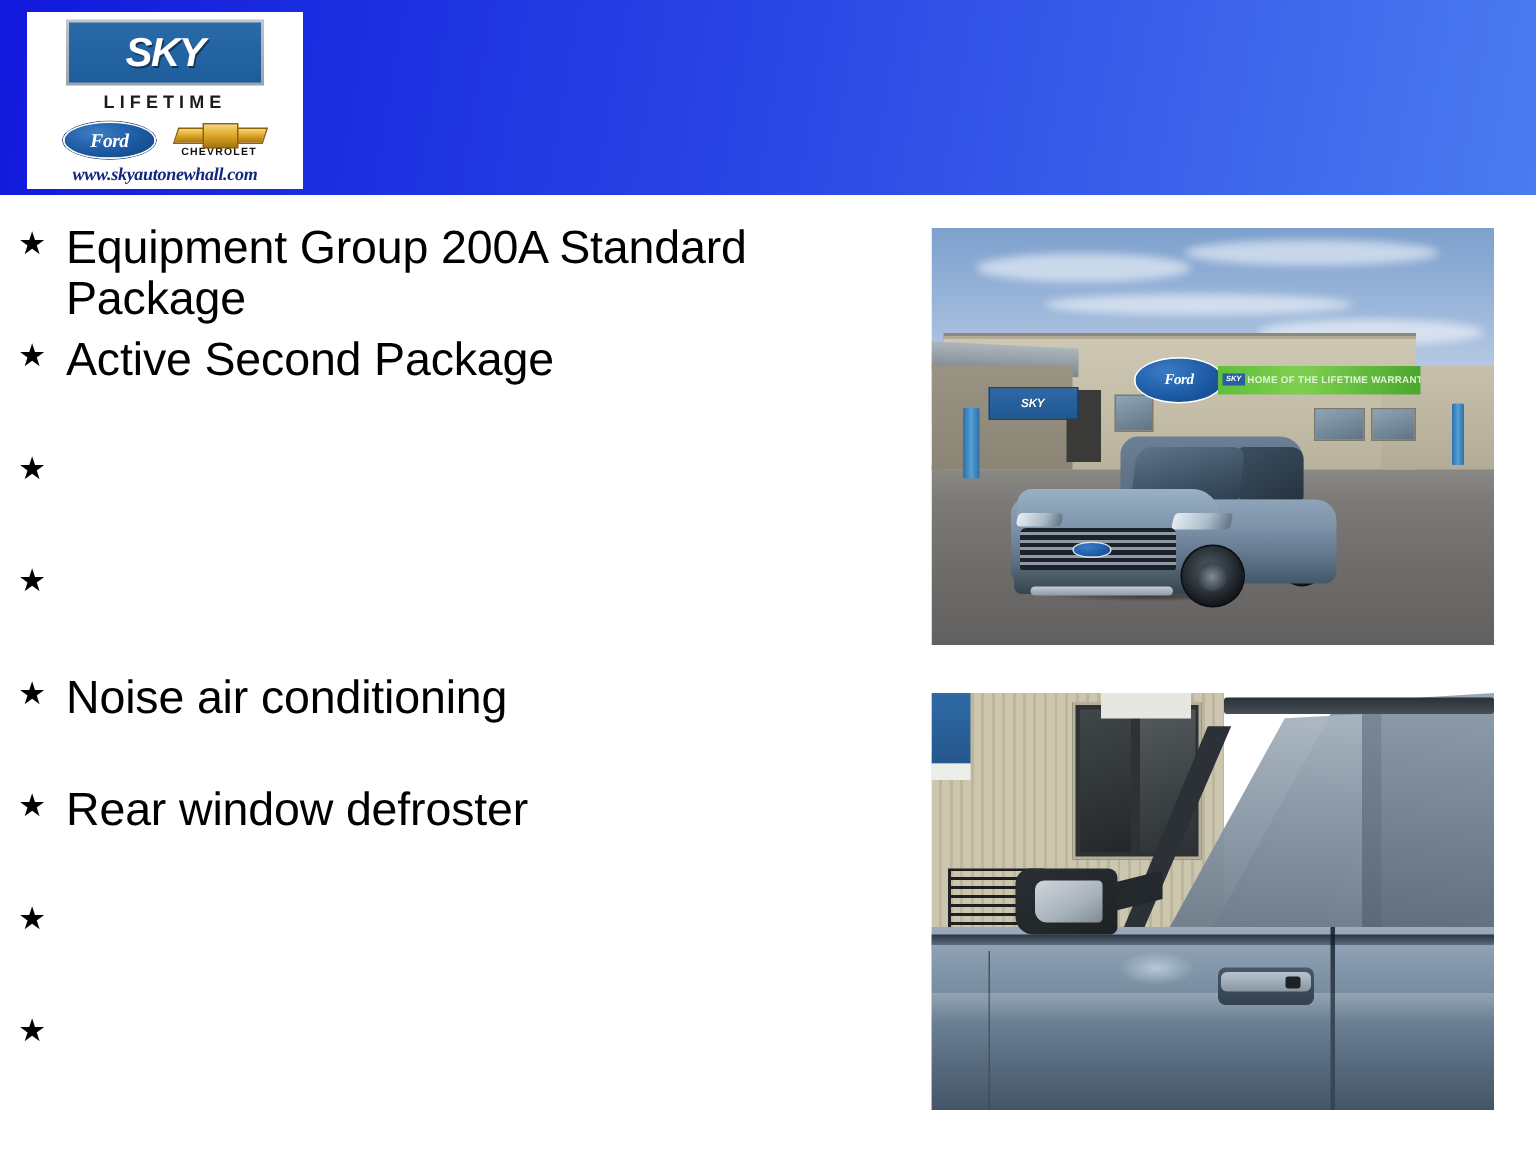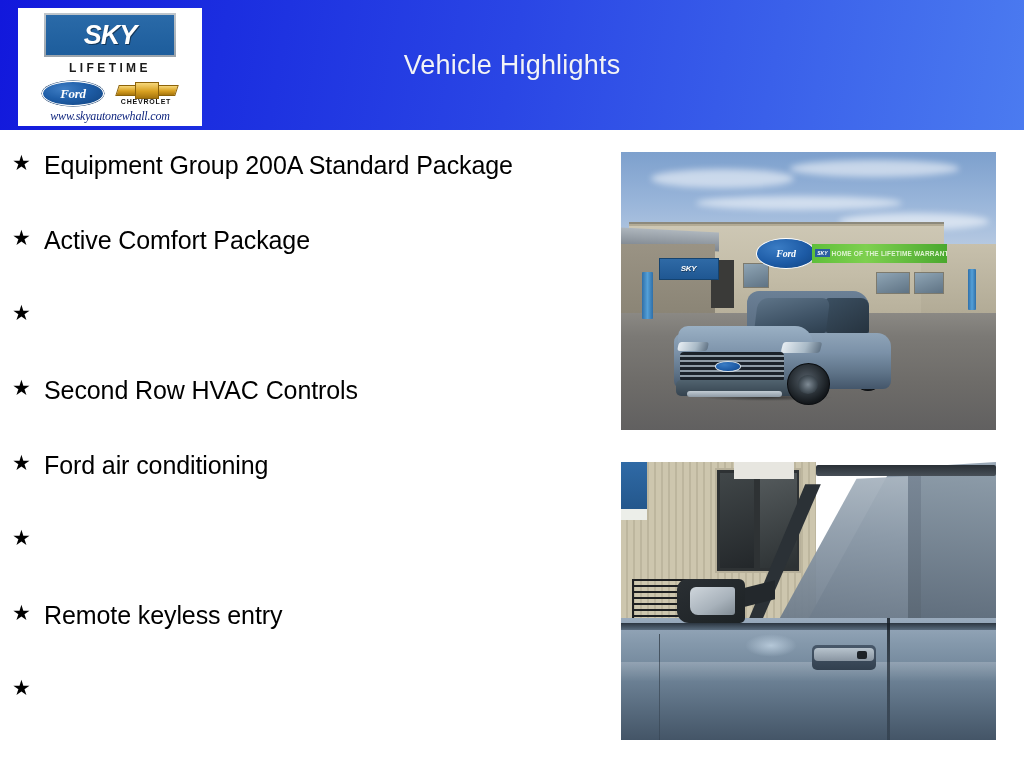--- a/index.html
+++ b/index.html
@@ -168,21 +168,21 @@
     letter-spacing: 0.8px;
     margin-top: 1px;
     line-height: 1;
   }
 
   .logo-url {
     margin-top: 3px;
     color: #10267f;
     font-family: "Liberation Serif", serif;
     font-size: 12px;
-    font-weight: normal;
+    font-weight: bold;
     font-style: italic;
     letter-spacing: -0.2px;
     line-height: 1;
   }
 
   
   .bullet-list {
     position: absolute;
     left: 0px;
     top: 148px;
@@ -200,21 +200,21 @@
     color: #000000;
     font-size: 21px;
     line-height: 30px;
     width: 32px;
     flex: 0 0 32px;
     text-align: left;
   }
 
   .bullet-text {
     color: #000000;
-    font-size: 25px;
+    font-size: 31px;
     line-height: 34px;
     letter-spacing: -0.1px;
     max-width: 470px;
   }
 
   
   .photo {
     position: absolute;
     overflow: hidden;
     background: #ffffff;
@@ -521,21 +521,20 @@
     background: radial-gradient(ellipse, rgba(190,208,224,0.85), rgba(190,208,224,0) 70%);
     border-radius: 50%;
   }
 </style>
 </head>
 <body>
 
 <div id="slide">
 
   <div class="header-bar"></div>
-  <div class="header-title">Vehicle Highlights</div>
 
   <div class="logo-box">
     <div class="logo-sky-plate">
       <div class="logo-sky-inner">
         <span class="logo-sky-text">SKY</span>
       </div>
     </div>
     <div class="logo-newhall">LIFETIME</div>
     <div class="logo-brands">
       <div class="ford-oval">
@@ -551,44 +550,43 @@
 
   <div class="bullet-list">
 
     <div class="bullet-item">
       <span class="bullet-star">★</span>
       <span class="bullet-text">Equipment Group 200A Standard Package</span>
     </div>
 
     <div class="bullet-item">
       <span class="bullet-star">★</span>
-      <span class="bullet-text">Active Comfort Package</span>
-    </div>
-
-    <div class="bullet-item">
-      <span class="bullet-star">★</span>
-    </div>
-
-    <div class="bullet-item">
-      <span class="bullet-star">★</span>
-      <span class="bullet-text">Second Row HVAC Controls</span>
-    </div>
-
-    <div class="bullet-item">
-      <span class="bullet-star">★</span>
-      <span class="bullet-text">Ford air conditioning</span>
-    </div>
-
-    <div class="bullet-item">
-      <span class="bullet-star">★</span>
-    </div>
-
-    <div class="bullet-item">
-      <span class="bullet-star">★</span>
-      <span class="bullet-text">Remote keyless entry</span>
+      <span class="bullet-text">Active Second Package</span>
+    </div>
+
+    <div class="bullet-item">
+      <span class="bullet-star">★</span>
+    </div>
+
+    <div class="bullet-item">
+      <span class="bullet-star">★</span>
+    </div>
+
+    <div class="bullet-item">
+      <span class="bullet-star">★</span>
+      <span class="bullet-text">Noise air conditioning</span>
+    </div>
+
+    <div class="bullet-item">
+      <span class="bullet-star">★</span>
+      <span class="bullet-text">Rear window defroster</span>
+    </div>
+
+    <div class="bullet-item">
+      <span class="bullet-star">★</span>
     </div>
 
     <div class="bullet-item">
       <span class="bullet-star">★</span>
     </div>
 
   </div>
 
   <div class="photo photo-top">
     <div class="ph-inner">

